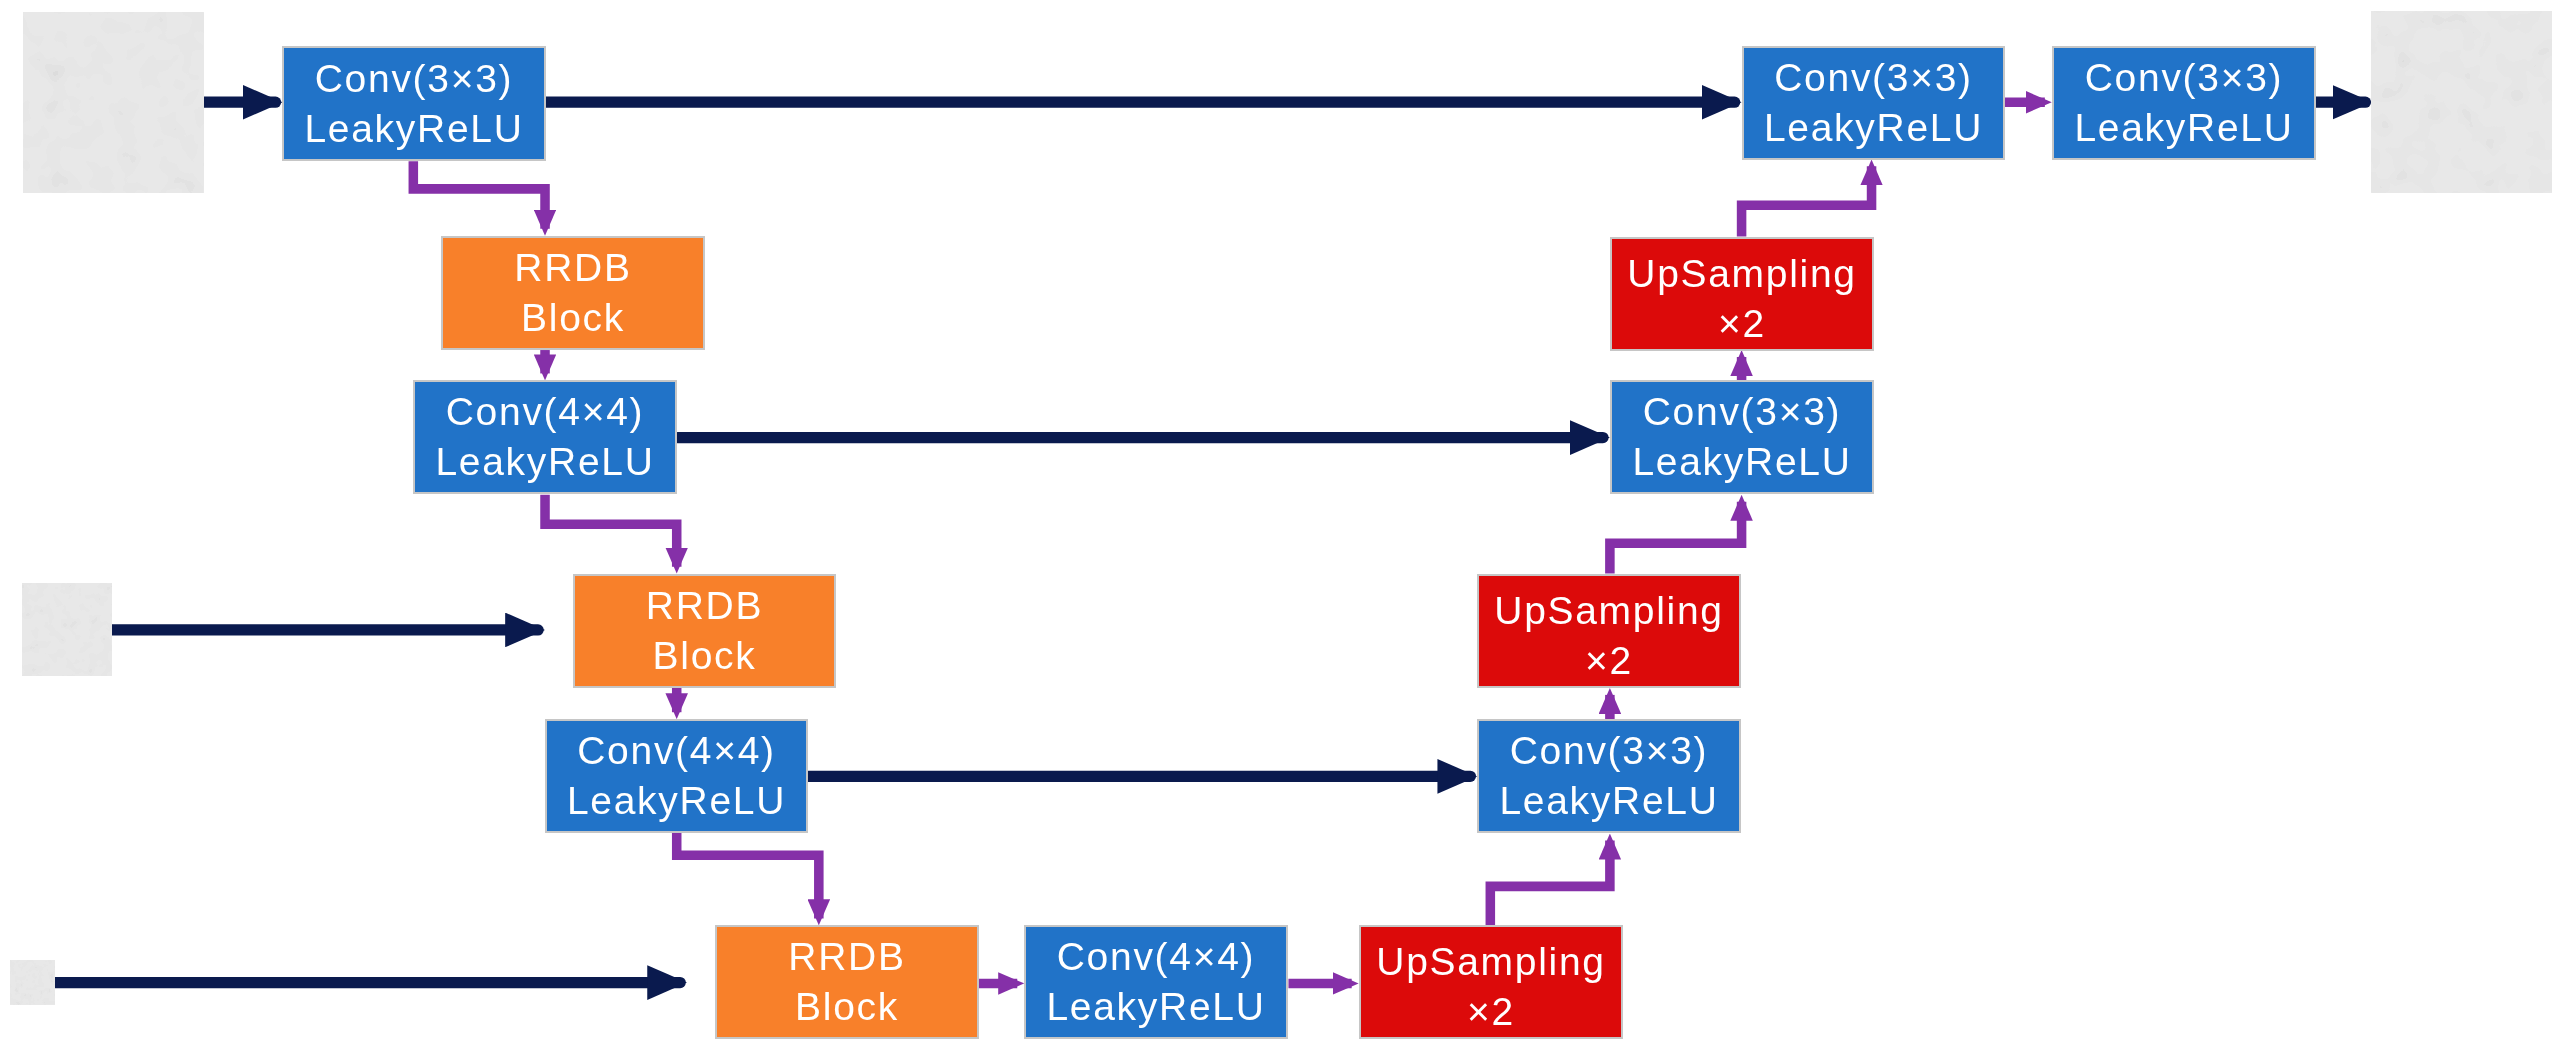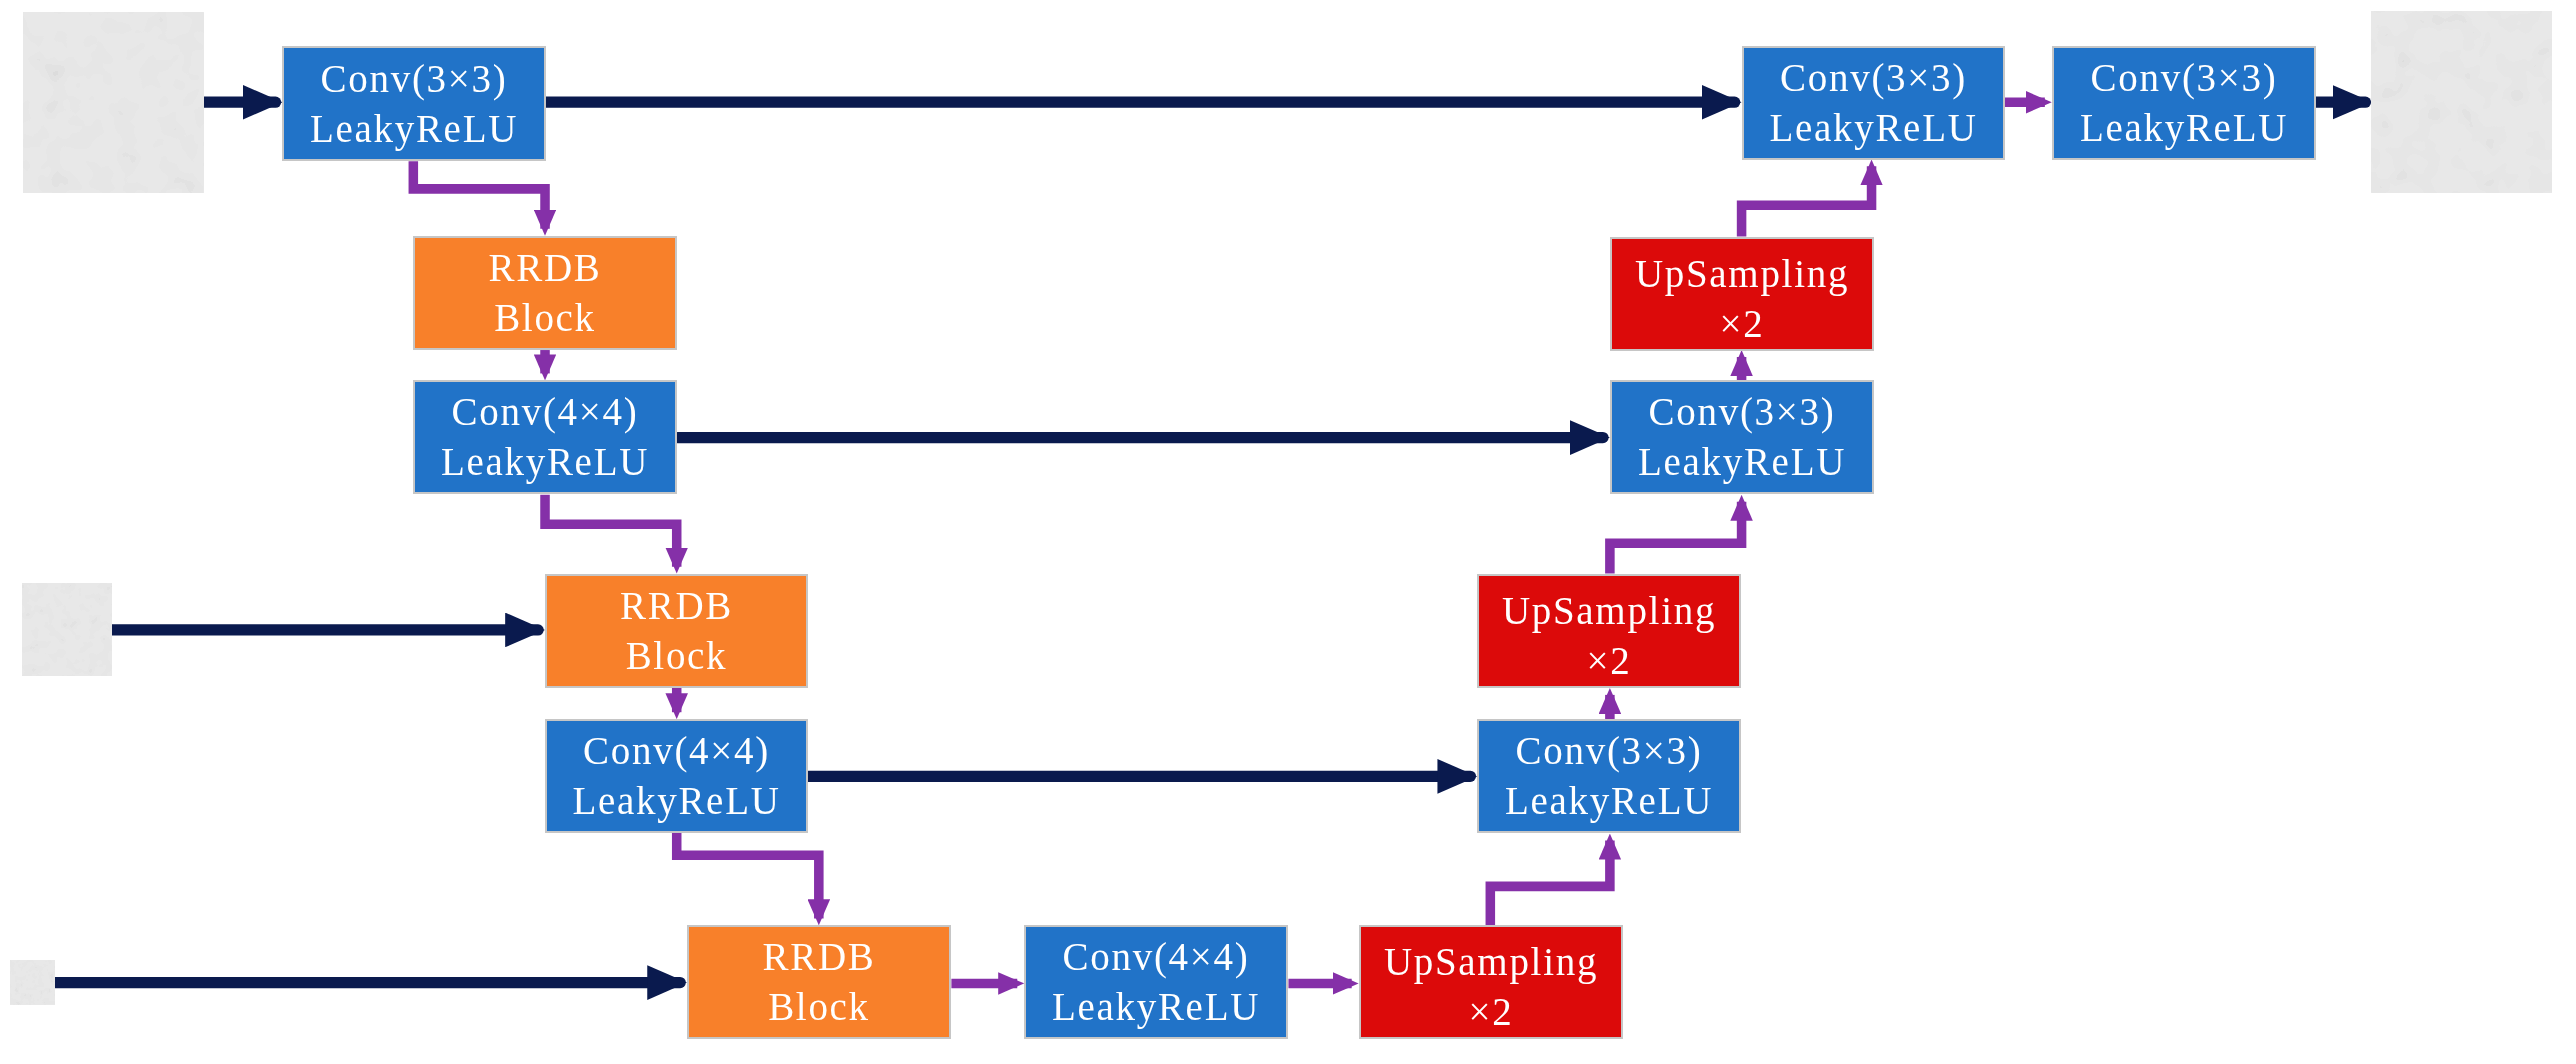--- a/index.html
+++ b/index.html
@@ -4,33 +4,33 @@
 <style>
   :root{
     --c-blue:#2173C8; --c-orange:#F8802A; --c-red:#DC0A0A;
     --c-purple:#8530A8; --c-navy:#0A1A4E; --c-border:#C6C6C6;
     --c-text:#FFFFFF; --c-bg:#FFFFFF;
   }
   html,body{margin:0;padding:0;background:var(--c-bg);}
   #canvas{
     position:relative; width:2576px; height:1064px; overflow:hidden;
     background:var(--c-bg);
-    font-family:Liberation Serif, serif;
+    font-family:Liberation Sans, sans-serif;
   }
   #edges{position:absolute;left:0;top:0;width:2576px;height:1064px;}
   .node{
     position:absolute; box-sizing:border-box;
     border:2.6px solid var(--c-border);
     display:flex; flex-direction:column; align-items:center; justify-content:center;
     color:var(--c-text); text-align:center;
     font-size:39px; line-height:50px; letter-spacing:1.7px;
     white-space:nowrap;
   }
   .node.blue{background:var(--c-blue);}
-  .node.orange{background:var(--c-orange);}
+  .node.orange{background:var(--c-orange);margin-left:28px;}
   .node.red{background:var(--c-red);justify-content:flex-end;}
   .pimg{position:absolute; overflow:hidden; background:#bdbdbd;}
   .pimg svg{display:block;}
 </style>
 </head>
 <body>
 
 <div id="canvas">
   <svg id="edges" xmlns="http://www.w3.org/2000/svg" viewBox="0 0 2973 1228" width="2576" height="1064">
     <defs>

